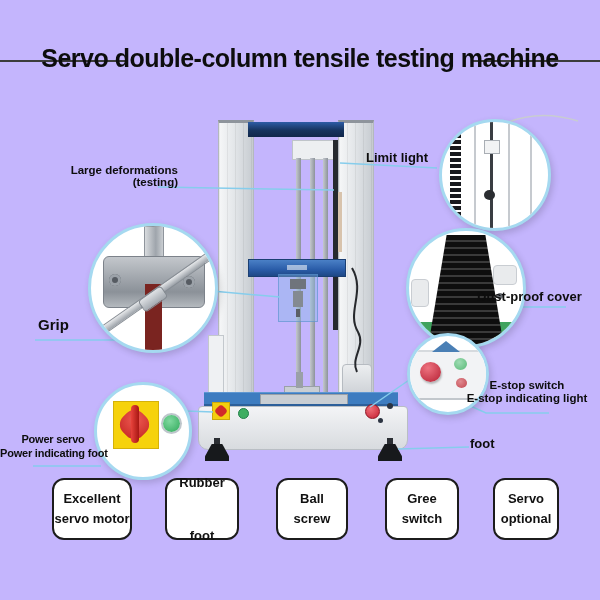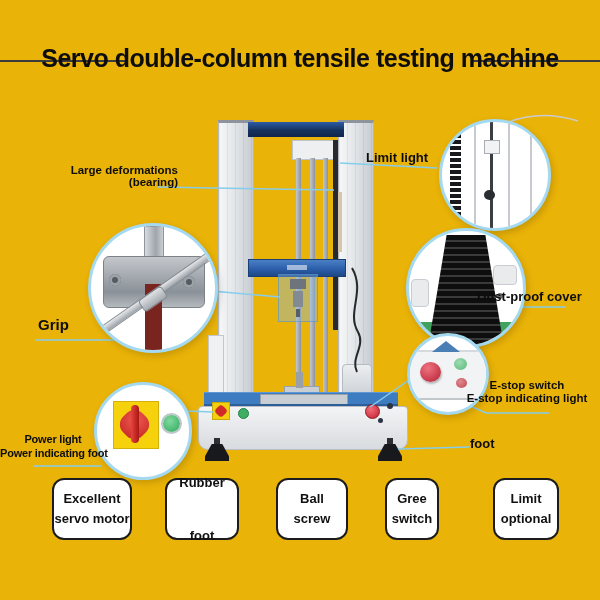--- a/index.html
+++ b/index.html
@@ -1,16 +1,16 @@
 <!DOCTYPE html>
 <html><head>
 <meta charset="utf-8">
 <style>
   html,body{margin:0;padding:0;background:#fff;}
-  .canvas{position:relative;width:600px;height:600px;background:#eab308;overflow:hidden;
+  .canvas{position:relative;width:600px;height:600px;background:#c4b5fd;overflow:hidden;
           font-family:"Liberation Sans",sans-serif;color:#111;}
   .abs{position:absolute;}
 
   
   .title{left:0;top:44px;width:600px;text-align:center;font-size:25px;font-weight:bold;
          letter-spacing:-0.5px;color:#0d0d0d;}
   .title-line{top:60px;height:2px;background:#3c3c3c;}
   .banner{left:100px;top:83px;width:400px;height:23px;background:#2aa9e0;
           clip-path:polygon(0 50%,2.8% 0,97.2% 0,100% 50%,97.2% 100%,2.8% 100%);
           box-shadow:inset 0 -3px 0 rgba(25,70,100,.30);
@@ -226,48 +226,48 @@
     <span class="panel"></span>
     <span class="tri"></span>
     <span class="mushroom"></span>
     <span class="g"></span>
     <span class="r"></span>
   </div>
 
   <div class="abs lbl lbl-limit">Limit light</div>
   <div class="abs lbl lbl-large">
     <div>Large deformations</div>
-    <div>(bearing)</div>
+    <div>(testing)</div>
   </div>
   <div class="abs lbl lbl-dust">Dust-proof cover</div>
   <div class="abs lbl lbl-grip">Grip</div>
   <div class="abs lbl lbl-estop">
     <div>E-stop switch</div>
     <div>E-stop indicating light</div>
   </div>
   <div class="abs lbl lbl-power">
-    <div>Power light</div>
+    <div>Power servo</div>
     <div>Power indicating foot</div>
   </div>
   <div class="abs lbl lbl-foot">foot</div>
 
   <div class="abs fbox" style="left:52px;width:80px;">
     <div>Excellent</div>
     <div>servo motor</div>
   </div>
   <div class="abs fbox" style="left:165px;width:74px;gap:33px;">
     <div>Rubber</div>
     <div>foot</div>
   </div>
   <div class="abs fbox" style="left:276px;width:72px;">
     <div>Ball</div>
     <div>screw</div>
   </div>
-  <div class="abs fbox" style="left:385px;width:54px;">
+  <div class="abs fbox" style="left:385px;width:74px;">
     <div>Gree</div>
     <div>switch</div>
   </div>
   <div class="abs fbox" style="left:493px;width:66px;">
-    <div>Limit</div>
+    <div>Servo</div>
     <div>optional</div>
   </div>
 
 </div>
 
 </body></html>

